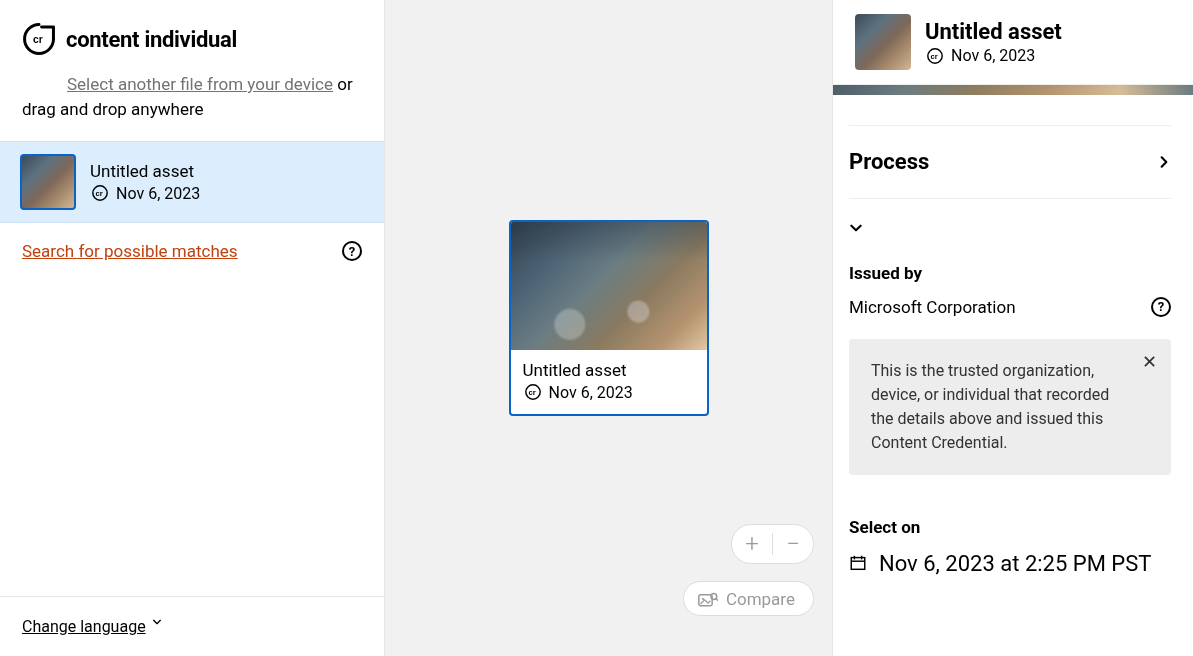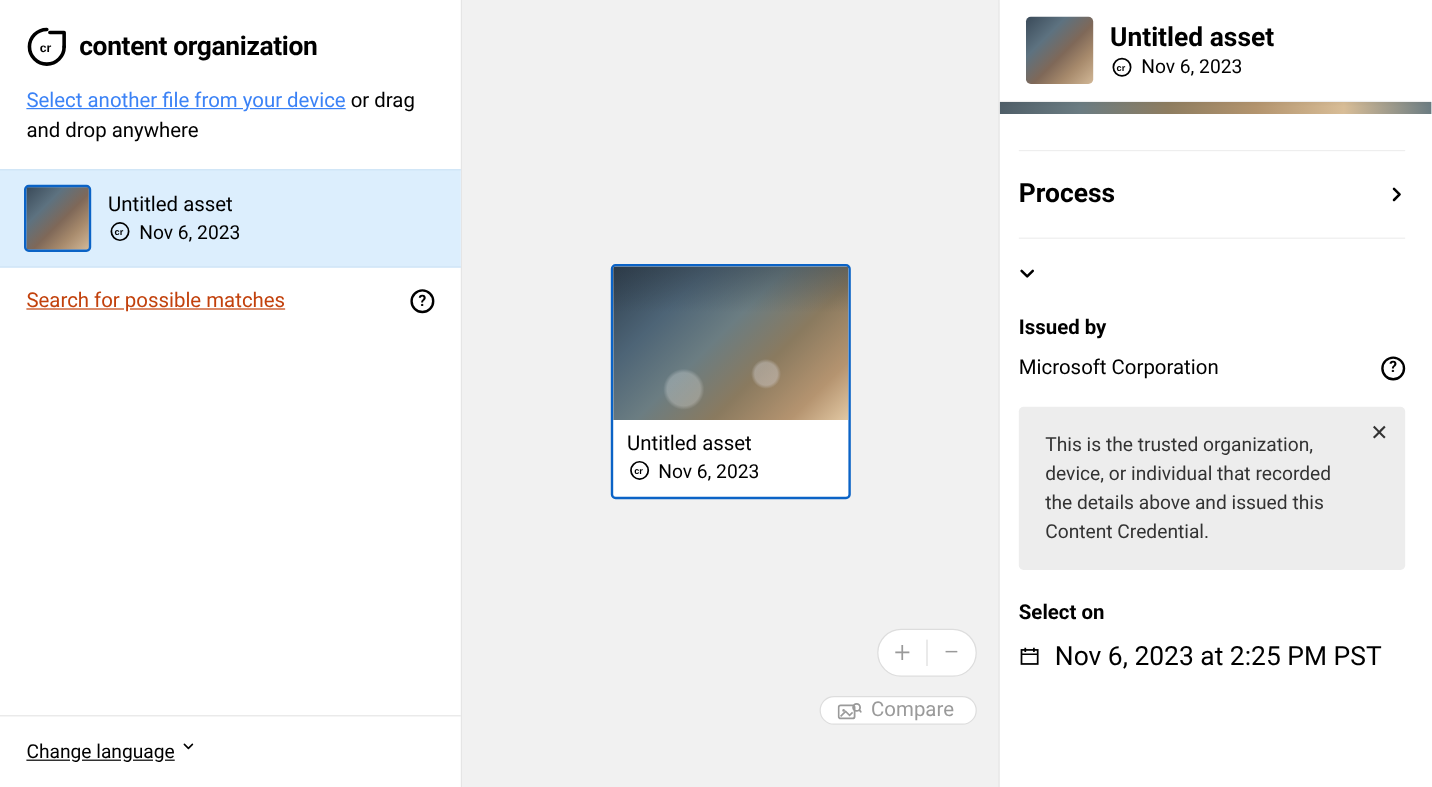--- a/index.html
+++ b/index.html
@@ -34,21 +34,22 @@
     font-size: 22px;
     font-weight: 700;
     letter-spacing: -0.3px;
   }
   .upload-line {
     padding: 0 22px 20px 22px;
     font-size: 17px;
     line-height: 1.45;
   }
   .upload-line a {
-    color: #3b82f6;
+    color: #737373;
+    margin-left: 45px;
   }
   .asset-item {
     display: flex;
     align-items: center;
     gap: 14px;
     padding: 12px 20px;
     background: #dceefd;
     border-top: 1px solid #cde3f5;
     border-bottom: 1px solid #cde3f5;
     cursor: pointer;
@@ -190,25 +191,25 @@
   }
   .zoom-divider {
     width: 1px;
     height: 22px;
     background: #ddd;
   }
 
   .compare-pill {
     position: absolute;
     right: 18px;
-    bottom: 52px;
+    bottom: 40px;
     background: #fff;
     border: 1px solid #ddd;
     border-radius: 22px;
-    height: 24px;
+    height: 35px;
     padding: 0 18px 0 14px;
     display: flex;
     align-items: center;
     gap: 8px;
     color: #9a9a9a;
     font-size: 17px;
     cursor: pointer;
   }
 
   .sidebar-right {
@@ -288,21 +289,21 @@
     margin-bottom: 22px;
   }
   .info-box {
     background: #ededed;
     border-radius: 4px;
     padding: 20px 44px 20px 22px;
     position: relative;
     font-size: 16px;
     line-height: 1.5;
     color: #333;
-    margin-bottom: 26px;
+    margin-bottom: 42px;
   }
   .info-close {
     position: absolute;
     right: 14px;
     top: 14px;
     cursor: pointer;
     font-size: 18px;
     line-height: 1;
   }
   .issued-on-row {
@@ -322,21 +323,21 @@
 
 <div class="sidebar-left">
   <div class="brand">
     <span class="brand-logo">
       <svg viewBox="0 0 40 40" width="34" height="34">
         <path d="M20 3 A17 17 0 1 0 37 20" fill="none" stroke="#000" stroke-width="3.5" stroke-linecap="round"></path>
         <path d="M37 20 L37 6 L23 6" fill="none" stroke="#000" stroke-width="3.5" stroke-linecap="round" stroke-linejoin="round"></path>
         <text x="13" y="25" font-size="12" font-family="Arial" font-weight="700" fill="#000">cr</text>
       </svg>
     </span>
-    <span class="brand-title">content organization</span>
+    <span class="brand-title">content individual</span>
   </div>
 
   <div class="upload-line">
     <a href="#">Select another file from your device</a><span> or drag and drop anywhere</span>
   </div>
 
   <div class="asset-item">
     <div class="asset-thumb"></div>
     <div>
       <div class="asset-name">Untitled asset</div>

